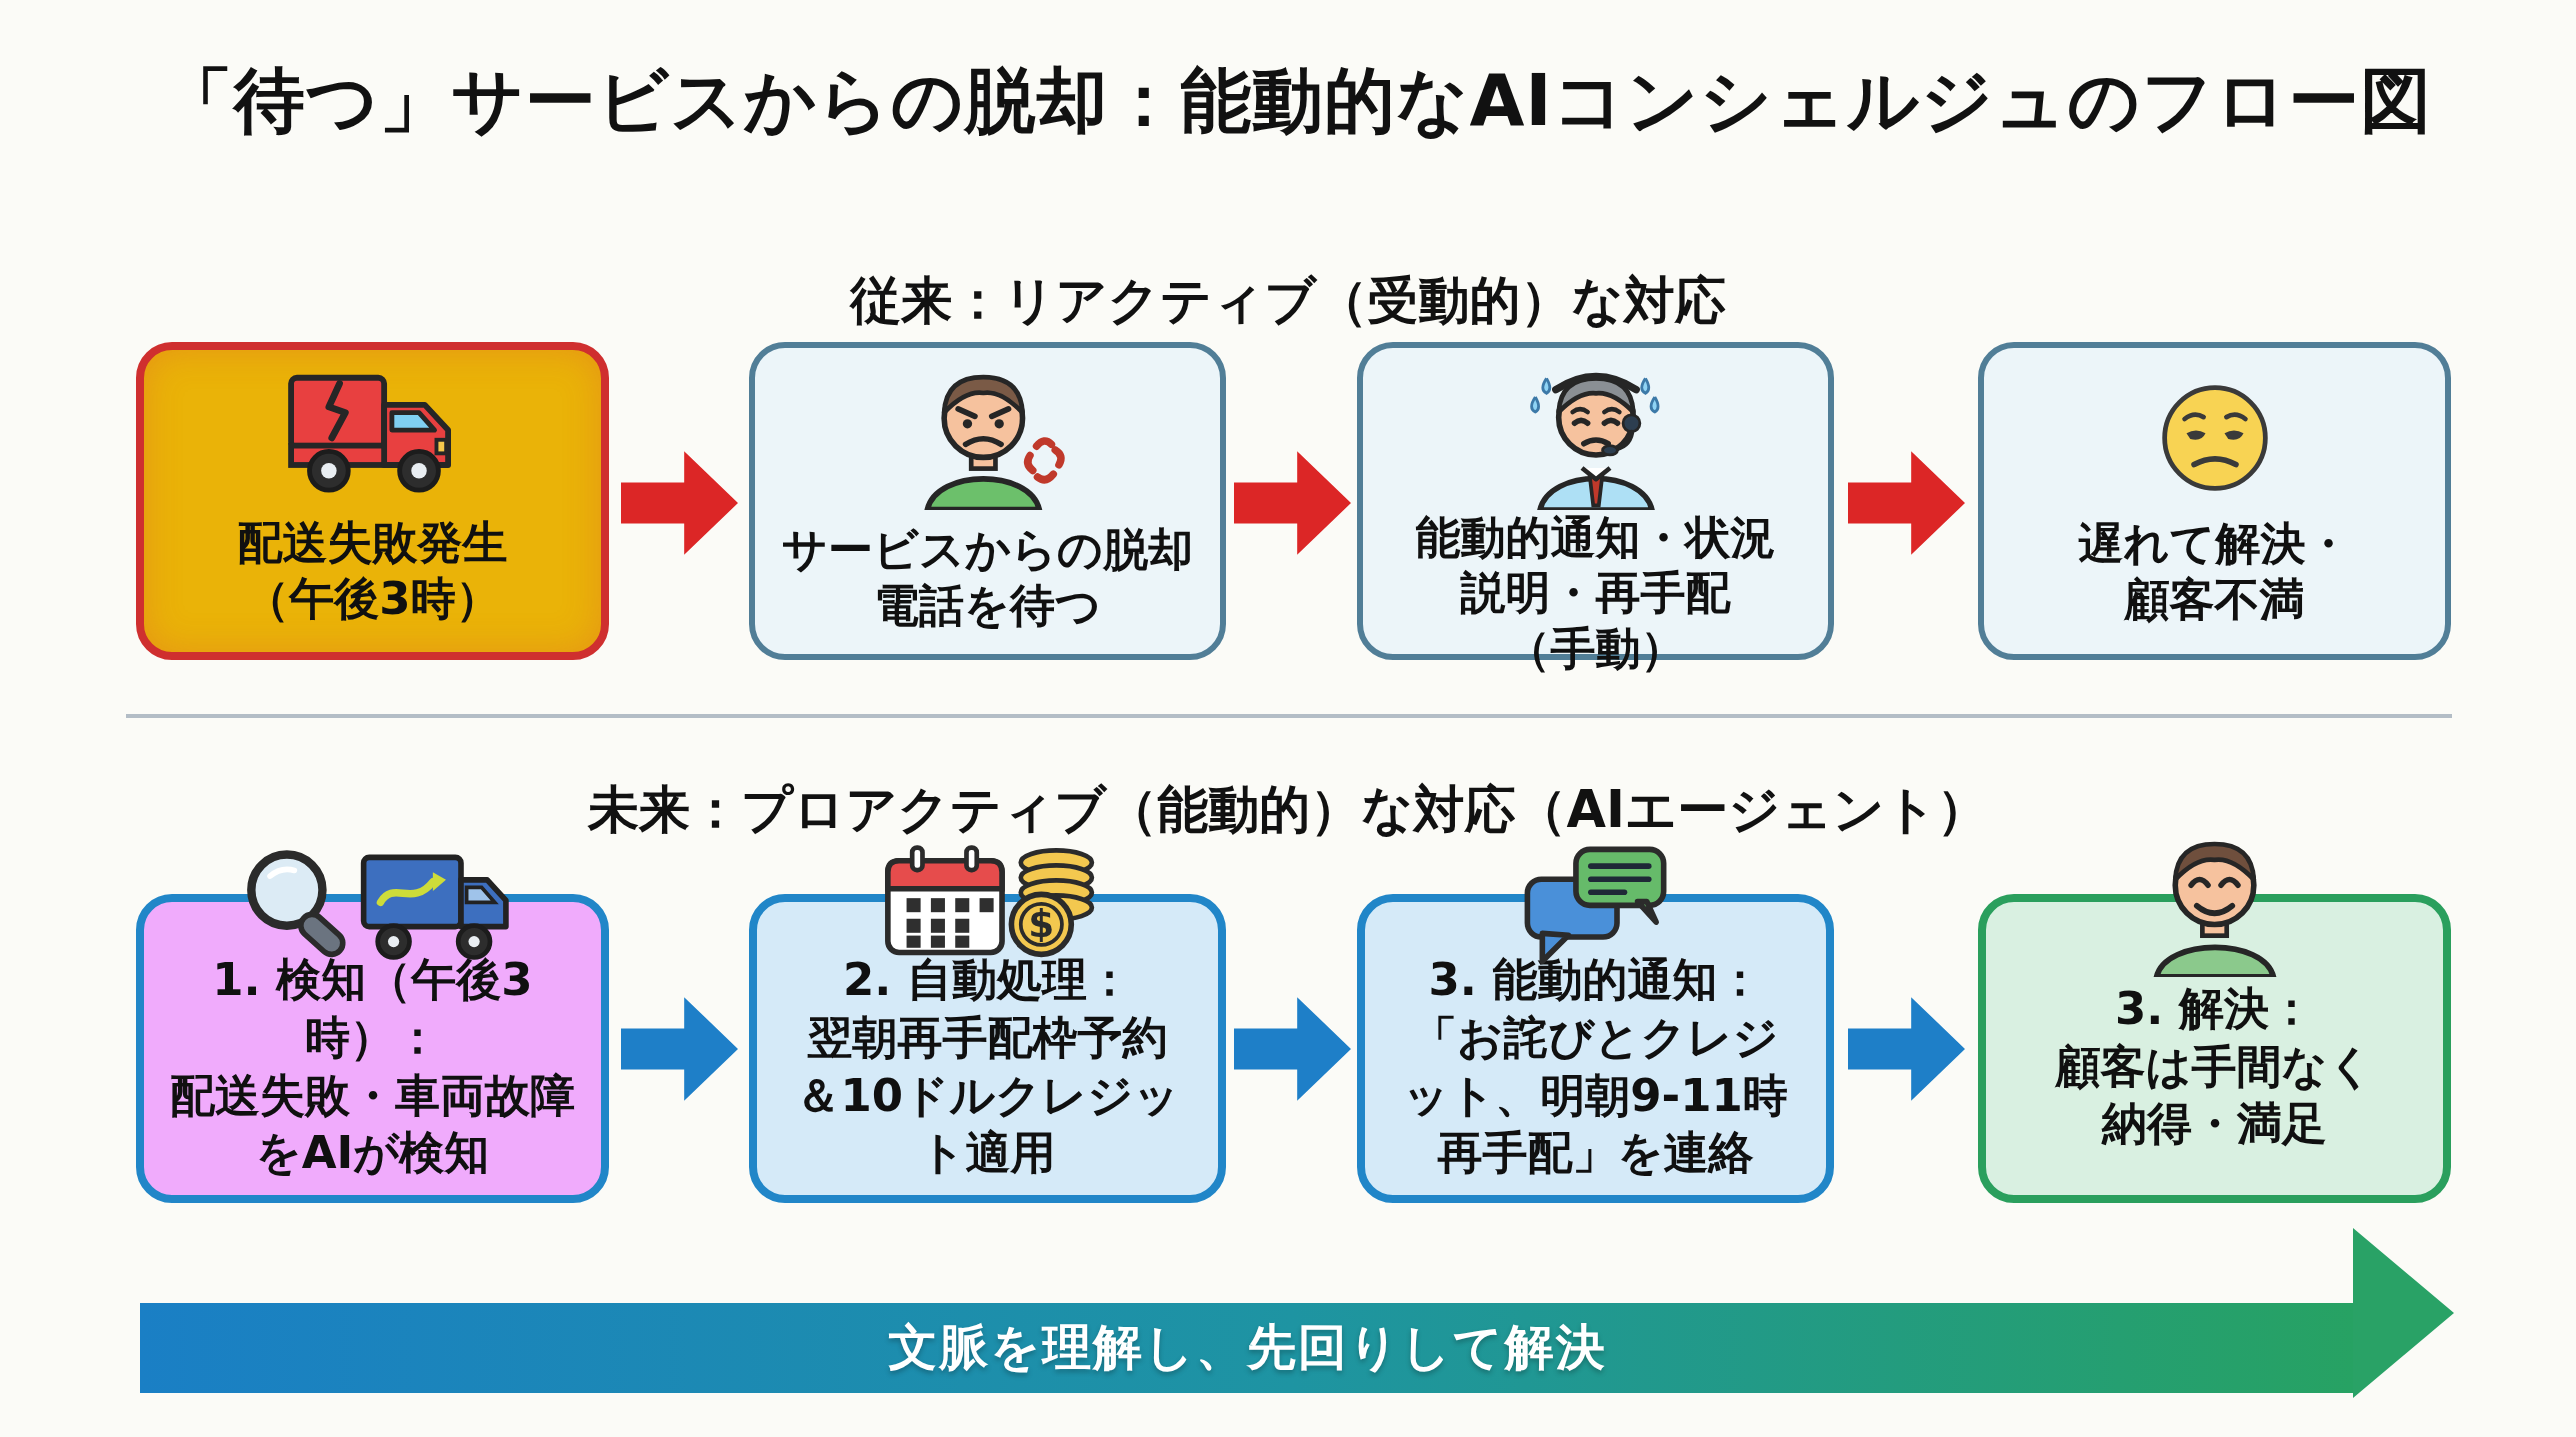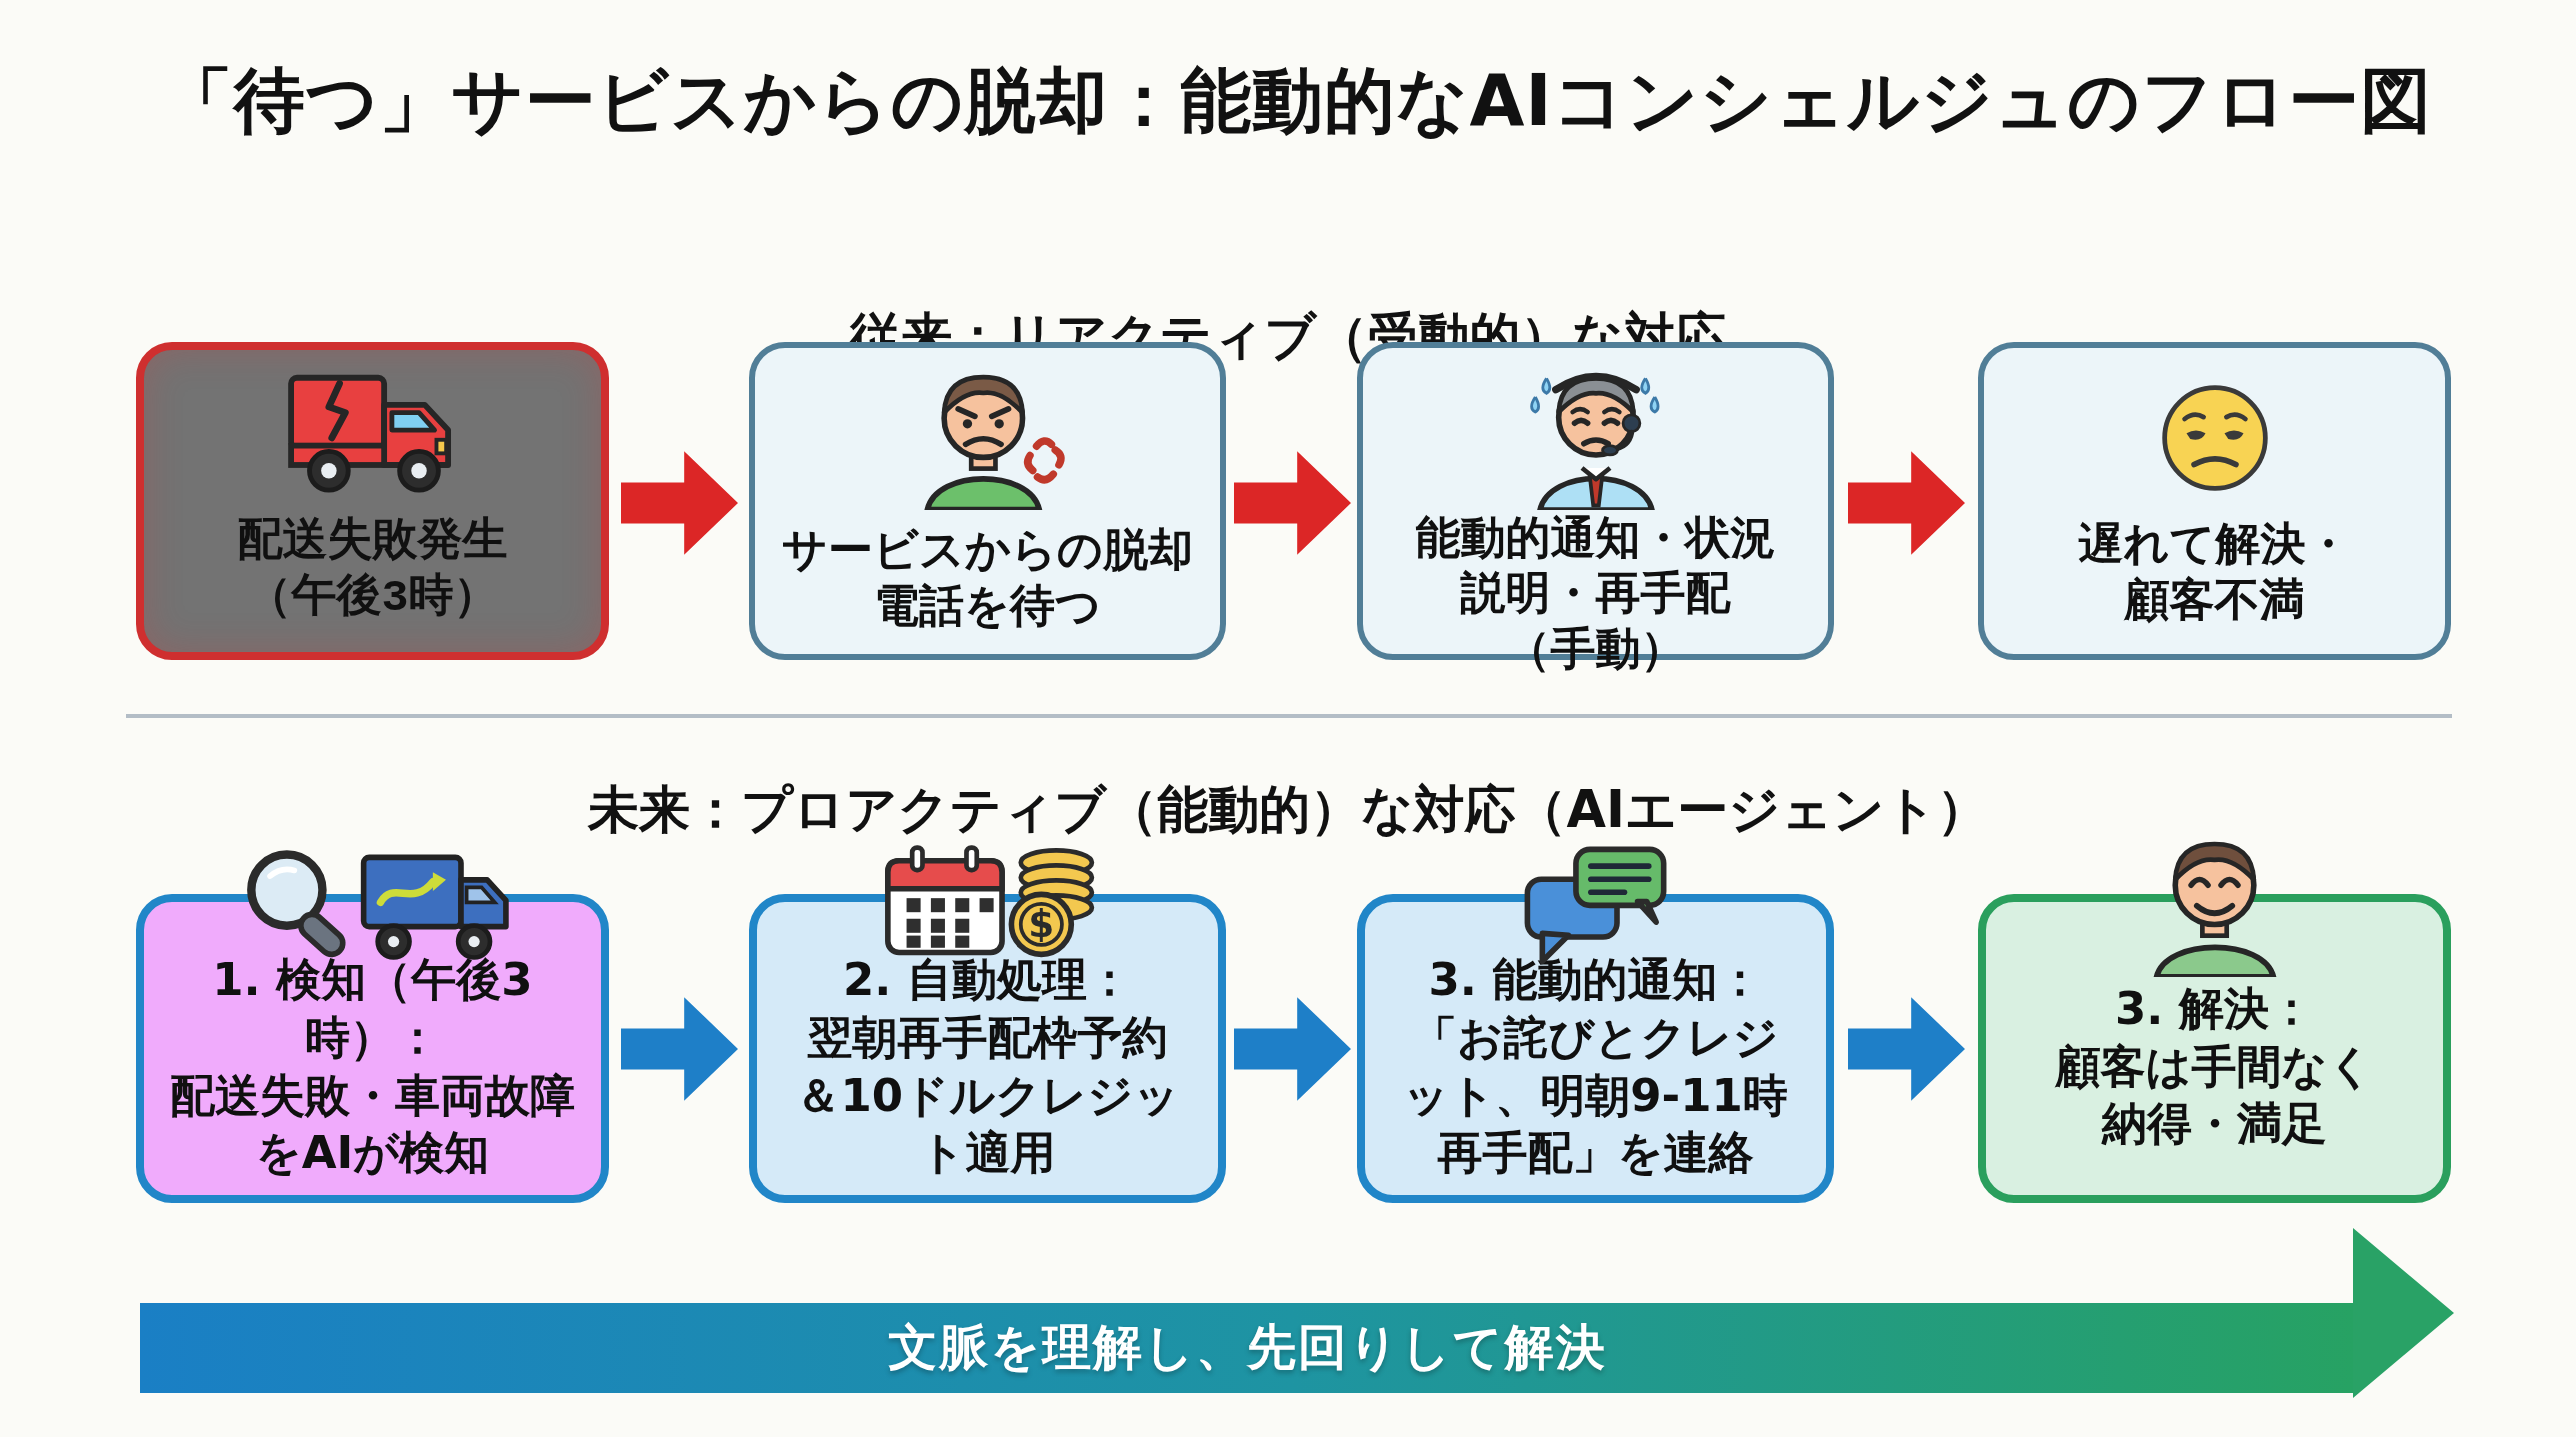--- a/index.html
+++ b/index.html
@@ -16,37 +16,37 @@
   .title{
     position:absolute;top:54px;left:0;width:100%;
     text-align:center;
     font-size:71px;font-weight:800;letter-spacing:0.9px;color:#111;padding-left:9px;
   }
 
   .section-heading{
     position:absolute;left:0;width:100%;
     text-align:center;font-size:51px;font-weight:800;color:#111;
   }
-  .section-heading.legacy{top:267px;margin-top:36px;}
+  .section-heading.legacy{top:267px;}
   .section-heading.future{top:776px;}
 
   .step{
     position:absolute;
     box-sizing:border-box;
     border-radius:36px;
     display:flex;flex-direction:column;align-items:center;
   }
   .row1{top:342px;height:318px;}
   .row2{top:894px;height:309px;}
   .pos1{left:136px;width:473px;}
   .pos2{left:749px;width:477px;}
   .pos3{left:1357px;width:477px;}
   .pos4{left:1978px;width:473px;}
 
-  .alert-red{background:#737373;border:8.4px solid #cf2f2f;box-shadow:inset 0 0 37px rgba(214,60,60,.25);font-family:Liberation Mono, monospace;}
+  .alert-red{background:#eab308;border:8.4px solid #cf2f2f;box-shadow:inset 0 0 37px rgba(214,60,60,.25);}
   .neutral-blue{background:#ecf5f9;border:6.6px solid #517e97;}
   .highlight-blue{background:#f0abfc;border:8.4px solid #2186c8;}
   .light-blue{background:#d5eaf8;border:8.4px solid #2186c8;}
   .success-green{background:#d9f0e1;border:8.4px solid #2a9f5d;}
 
   .icon-slot{display:flex;align-items:center;justify-content:center;}
   .slot-h140{height:140px;margin-top:13px;}
   .slot-h165{height:159px;margin-top:7.5px;}
   .slot-h130{height:131px;margin-top:24px;}
 

